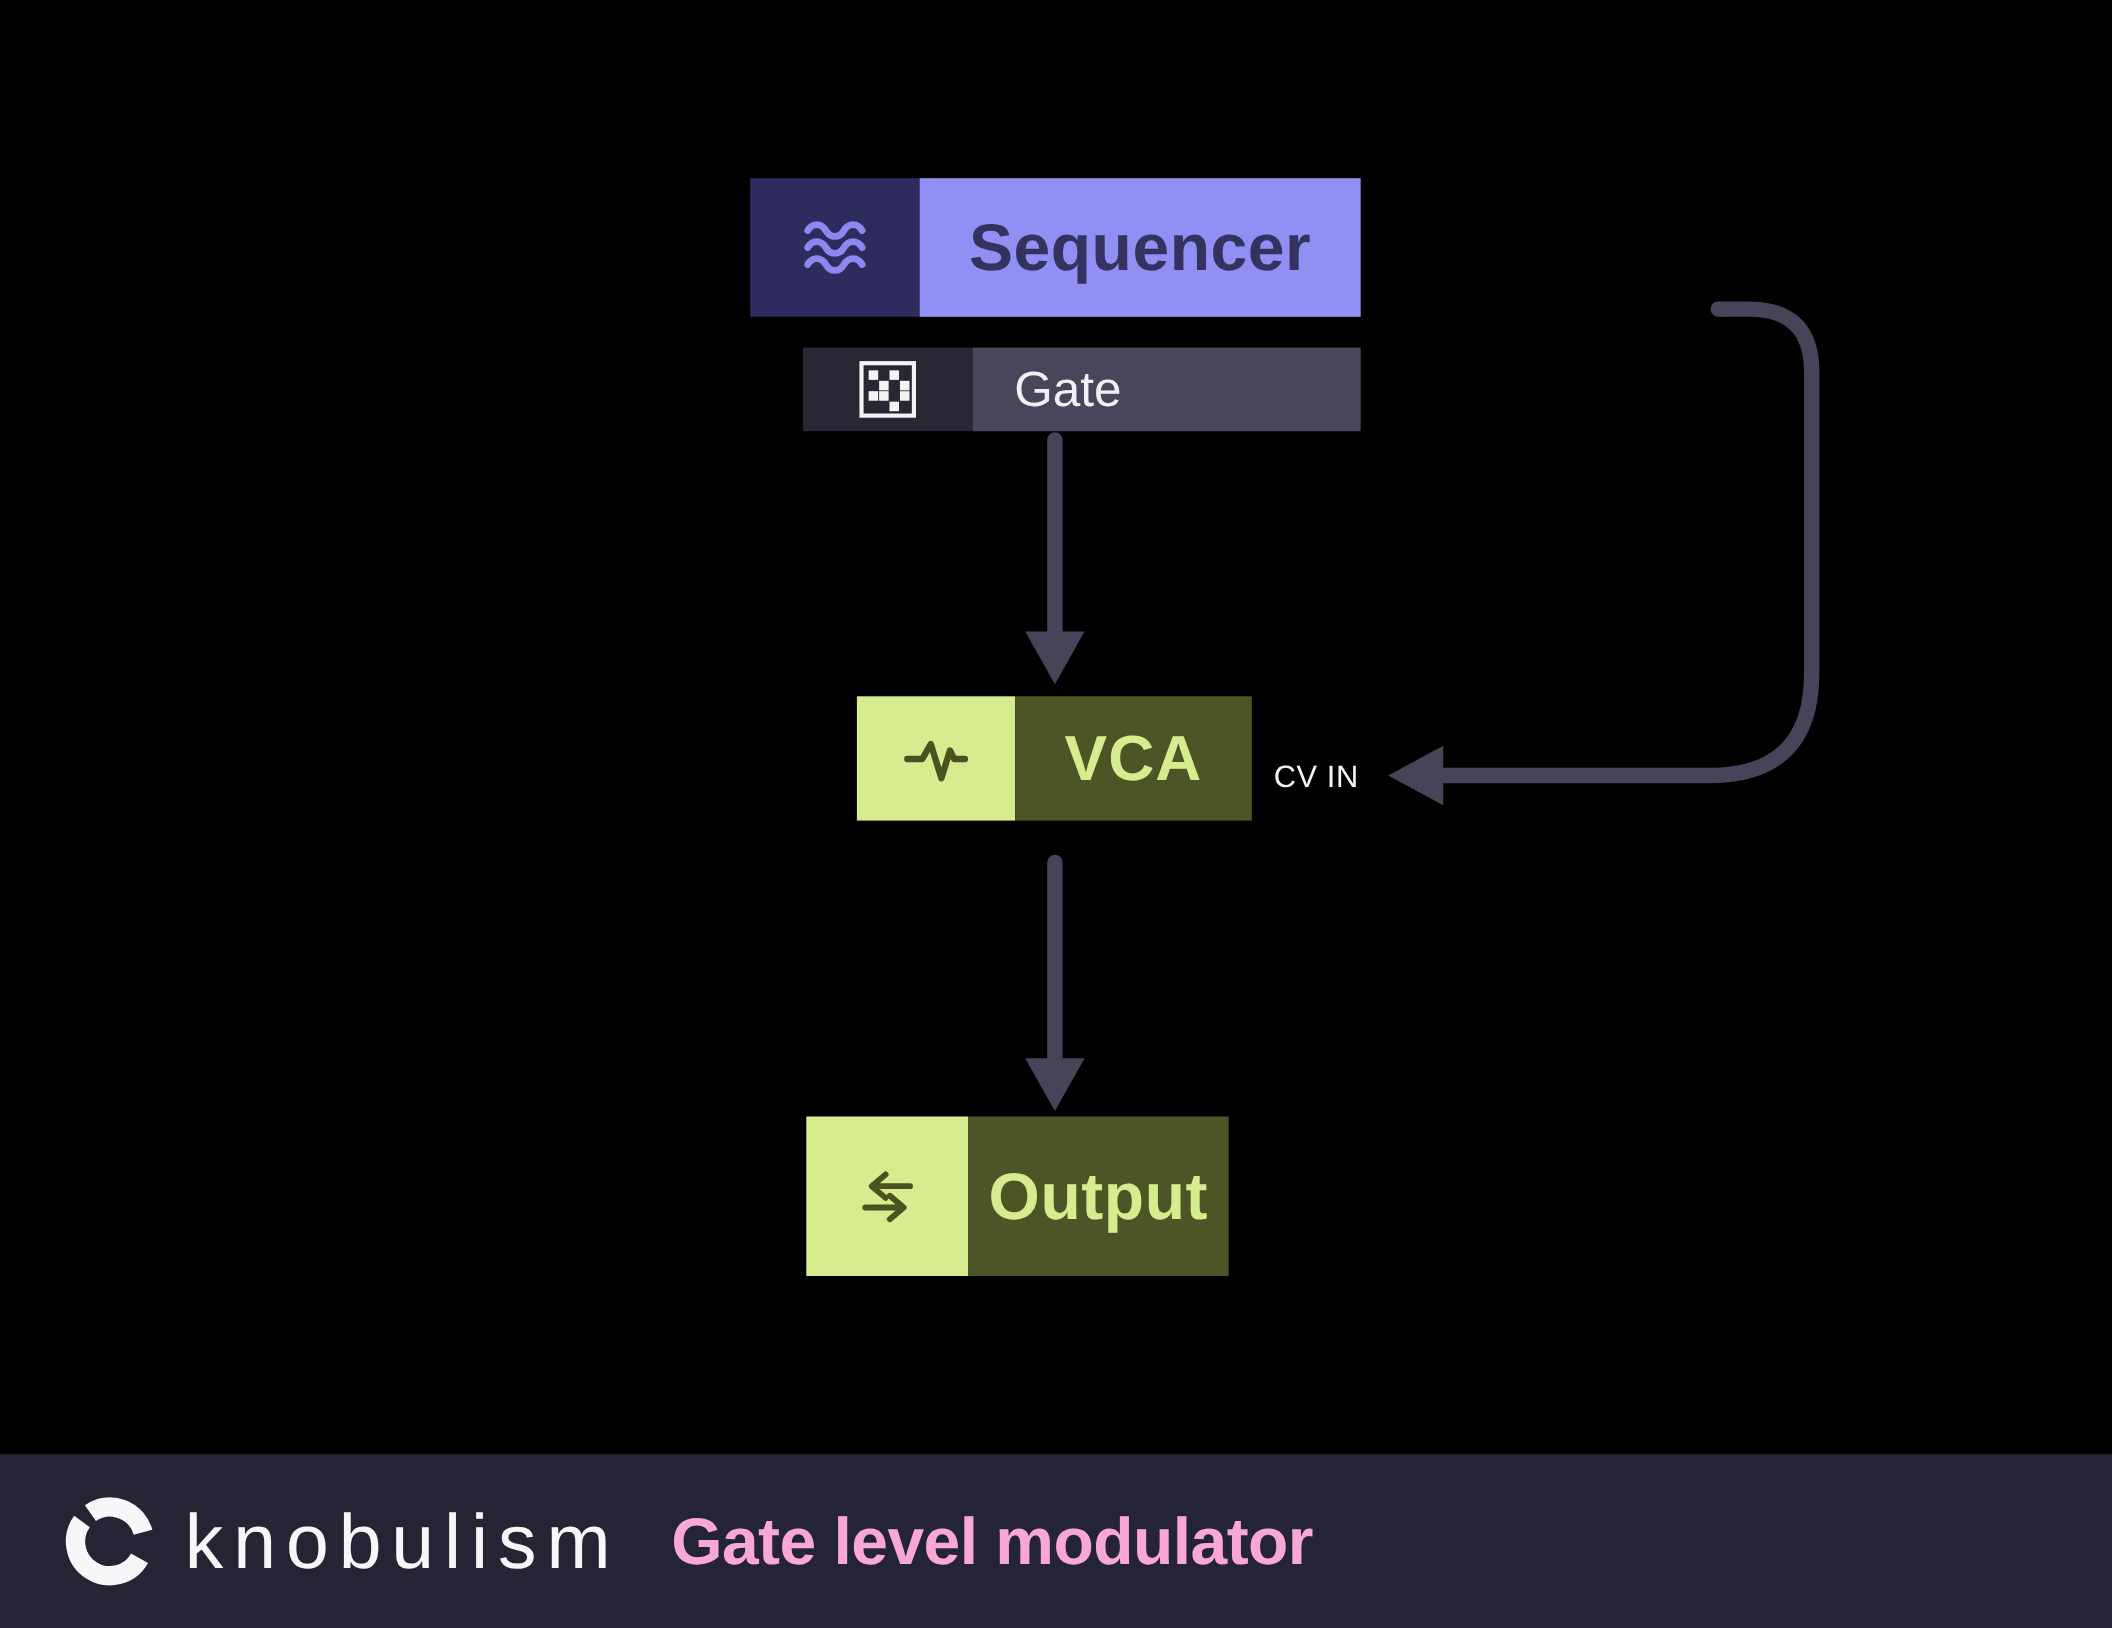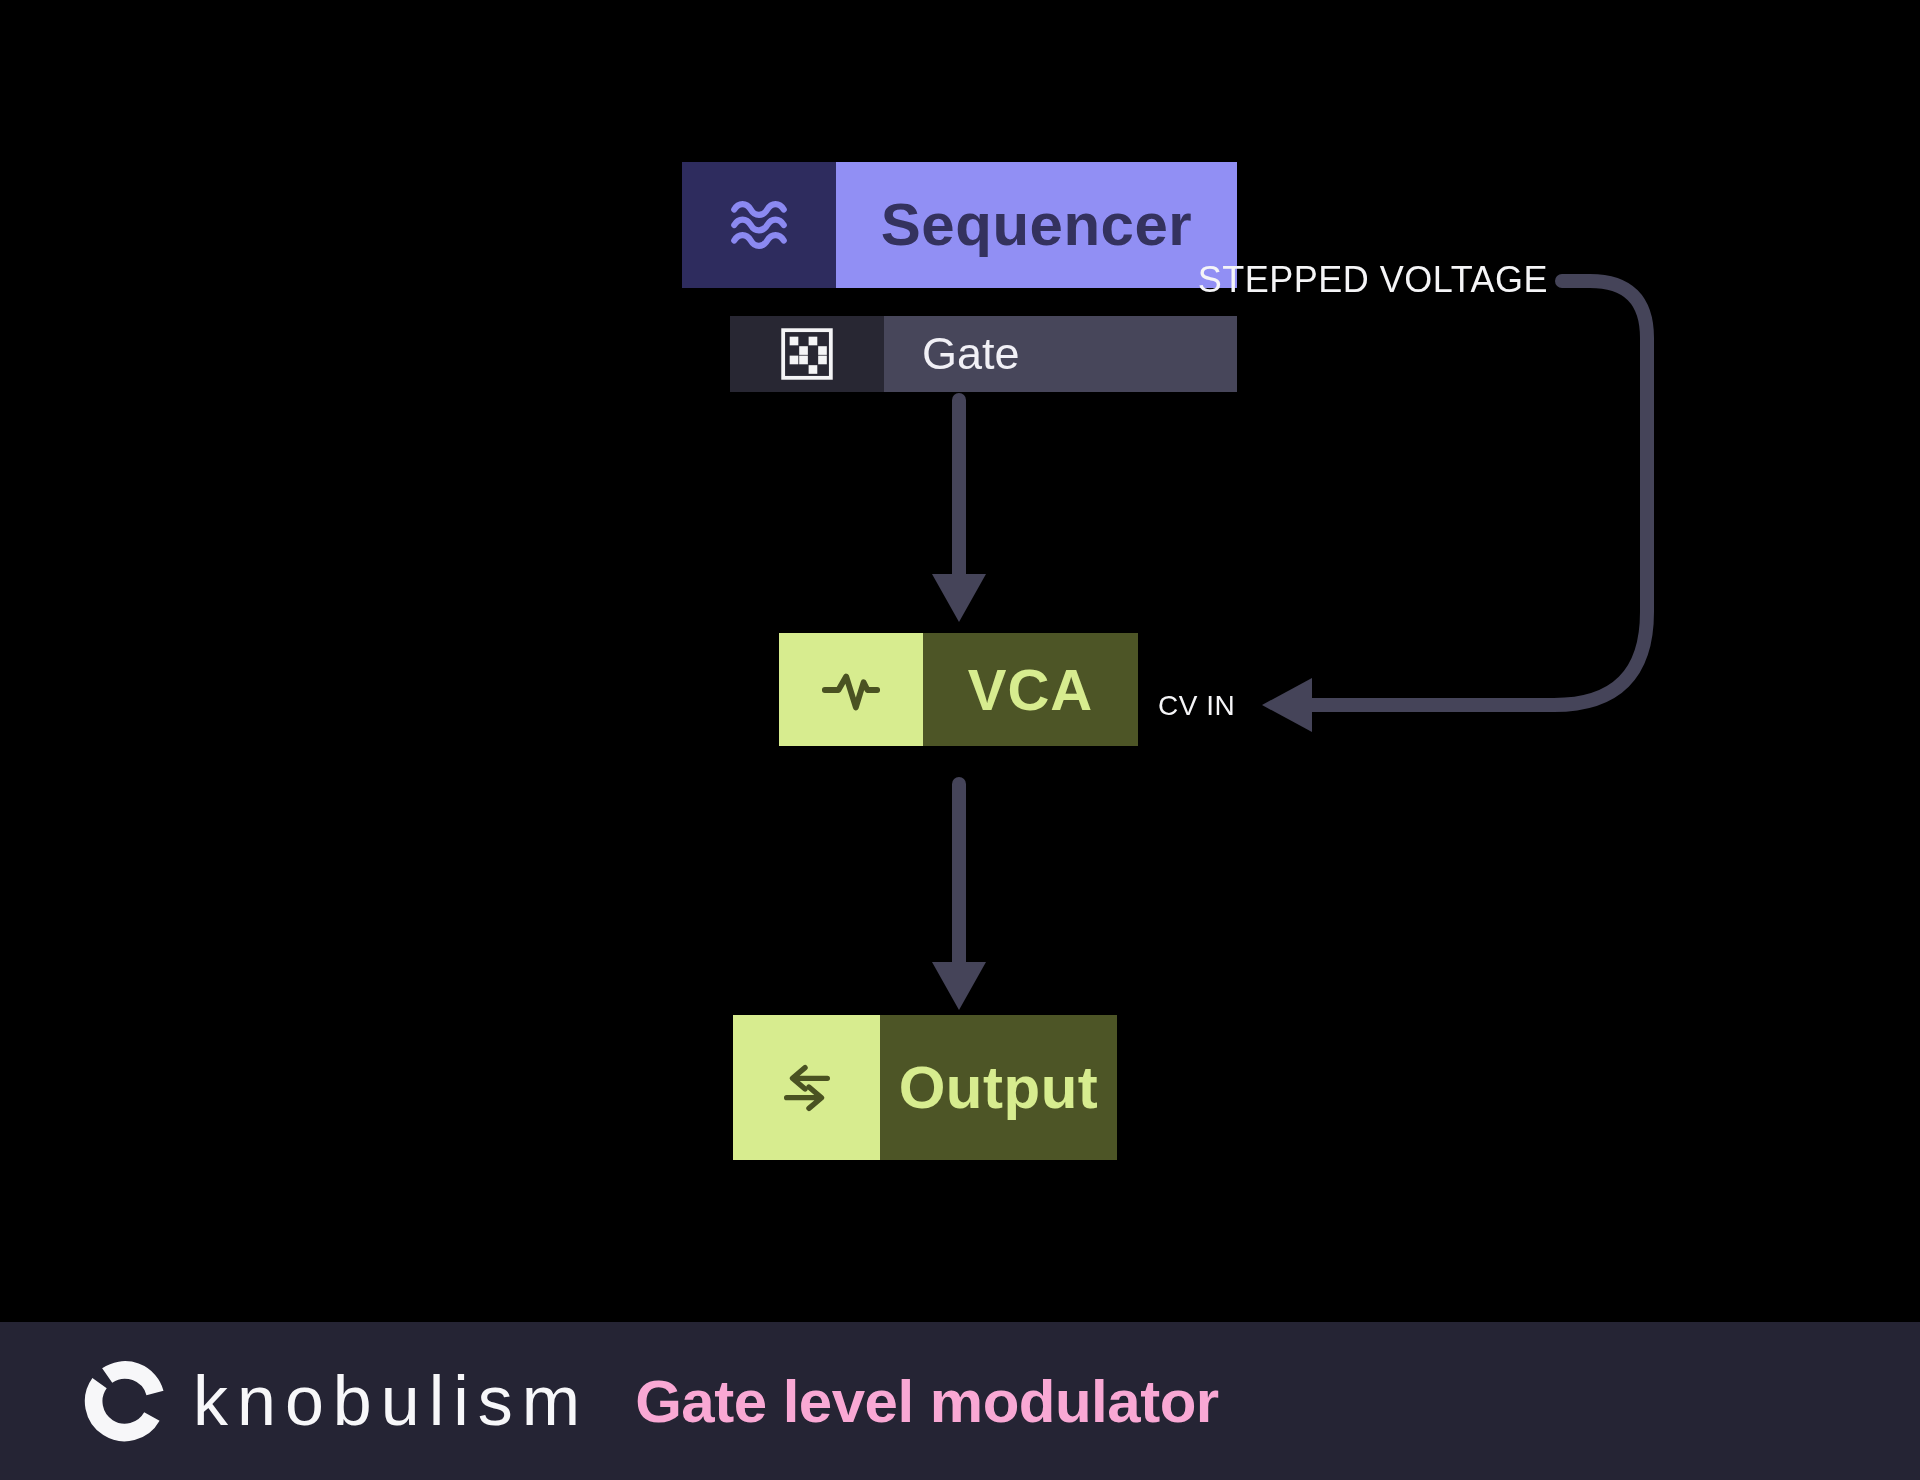--- a/index.html
+++ b/index.html
@@ -38,21 +38,21 @@
   .wire-label{position:absolute;color:#F5F5F7;font-weight:400;}
   #stepped-voltage-label{left:1060px;top:260px;width:488px;text-align:right;font-size:36px;line-height:40px;letter-spacing:.5px;}
   #cv-in-label{left:1158px;top:687px;font-size:28px;line-height:38px;letter-spacing:.5px;}
 
   
   #wires{position:absolute;left:0;top:0;pointer-events:none;}
 
   
   #footer{
     position:absolute;left:0;bottom:0;width:1920px;height:158px;background:#252434;
-    display:flex;align-items:center;padding-left:83px;box-sizing:border-box;
+    display:flex;align-items:center;padding-left:58px;box-sizing:border-box;
   }
   #brand-name{margin-left:26px;font-size:70px;font-weight:500;letter-spacing:9px;color:#F7F7F9;}
   #footer-title{margin-left:46px;font-size:60px;font-weight:bold;letter-spacing:-.5px;color:#f9a8d4;}
 </style>
 </head>
 <body>
 
 <div id="stage">
 
   <svg id="wires" width="1920" height="1480" viewBox="0 0 1920 1480">
@@ -101,21 +101,20 @@
             <rect x="25.5" y="34.3" width="8" height="8"></rect>
           </g>
         </svg>
       </div>
       <div class="label-cell">
         <span id="gate-label">Gate</span>
       </div>
     </div>
   </div>
 
-  <div class="wire-label" id="stepped-voltage-label">STEPPED VOLTAGE</div>
 
   <div class="node" id="vca-node">
     <div class="icon-cell">
       <svg width="62" height="62" viewBox="0 0 64 64" fill="none">
         <path d="M5 32 H19 L27 18 L37 50 L45 24 L49 32 H59" stroke="#4A5222" stroke-width="6" stroke-linecap="round" stroke-linejoin="round"></path>
       </svg>
     </div>
     <div class="label-cell">
       <span id="vca-label">VCA</span>
     </div>

